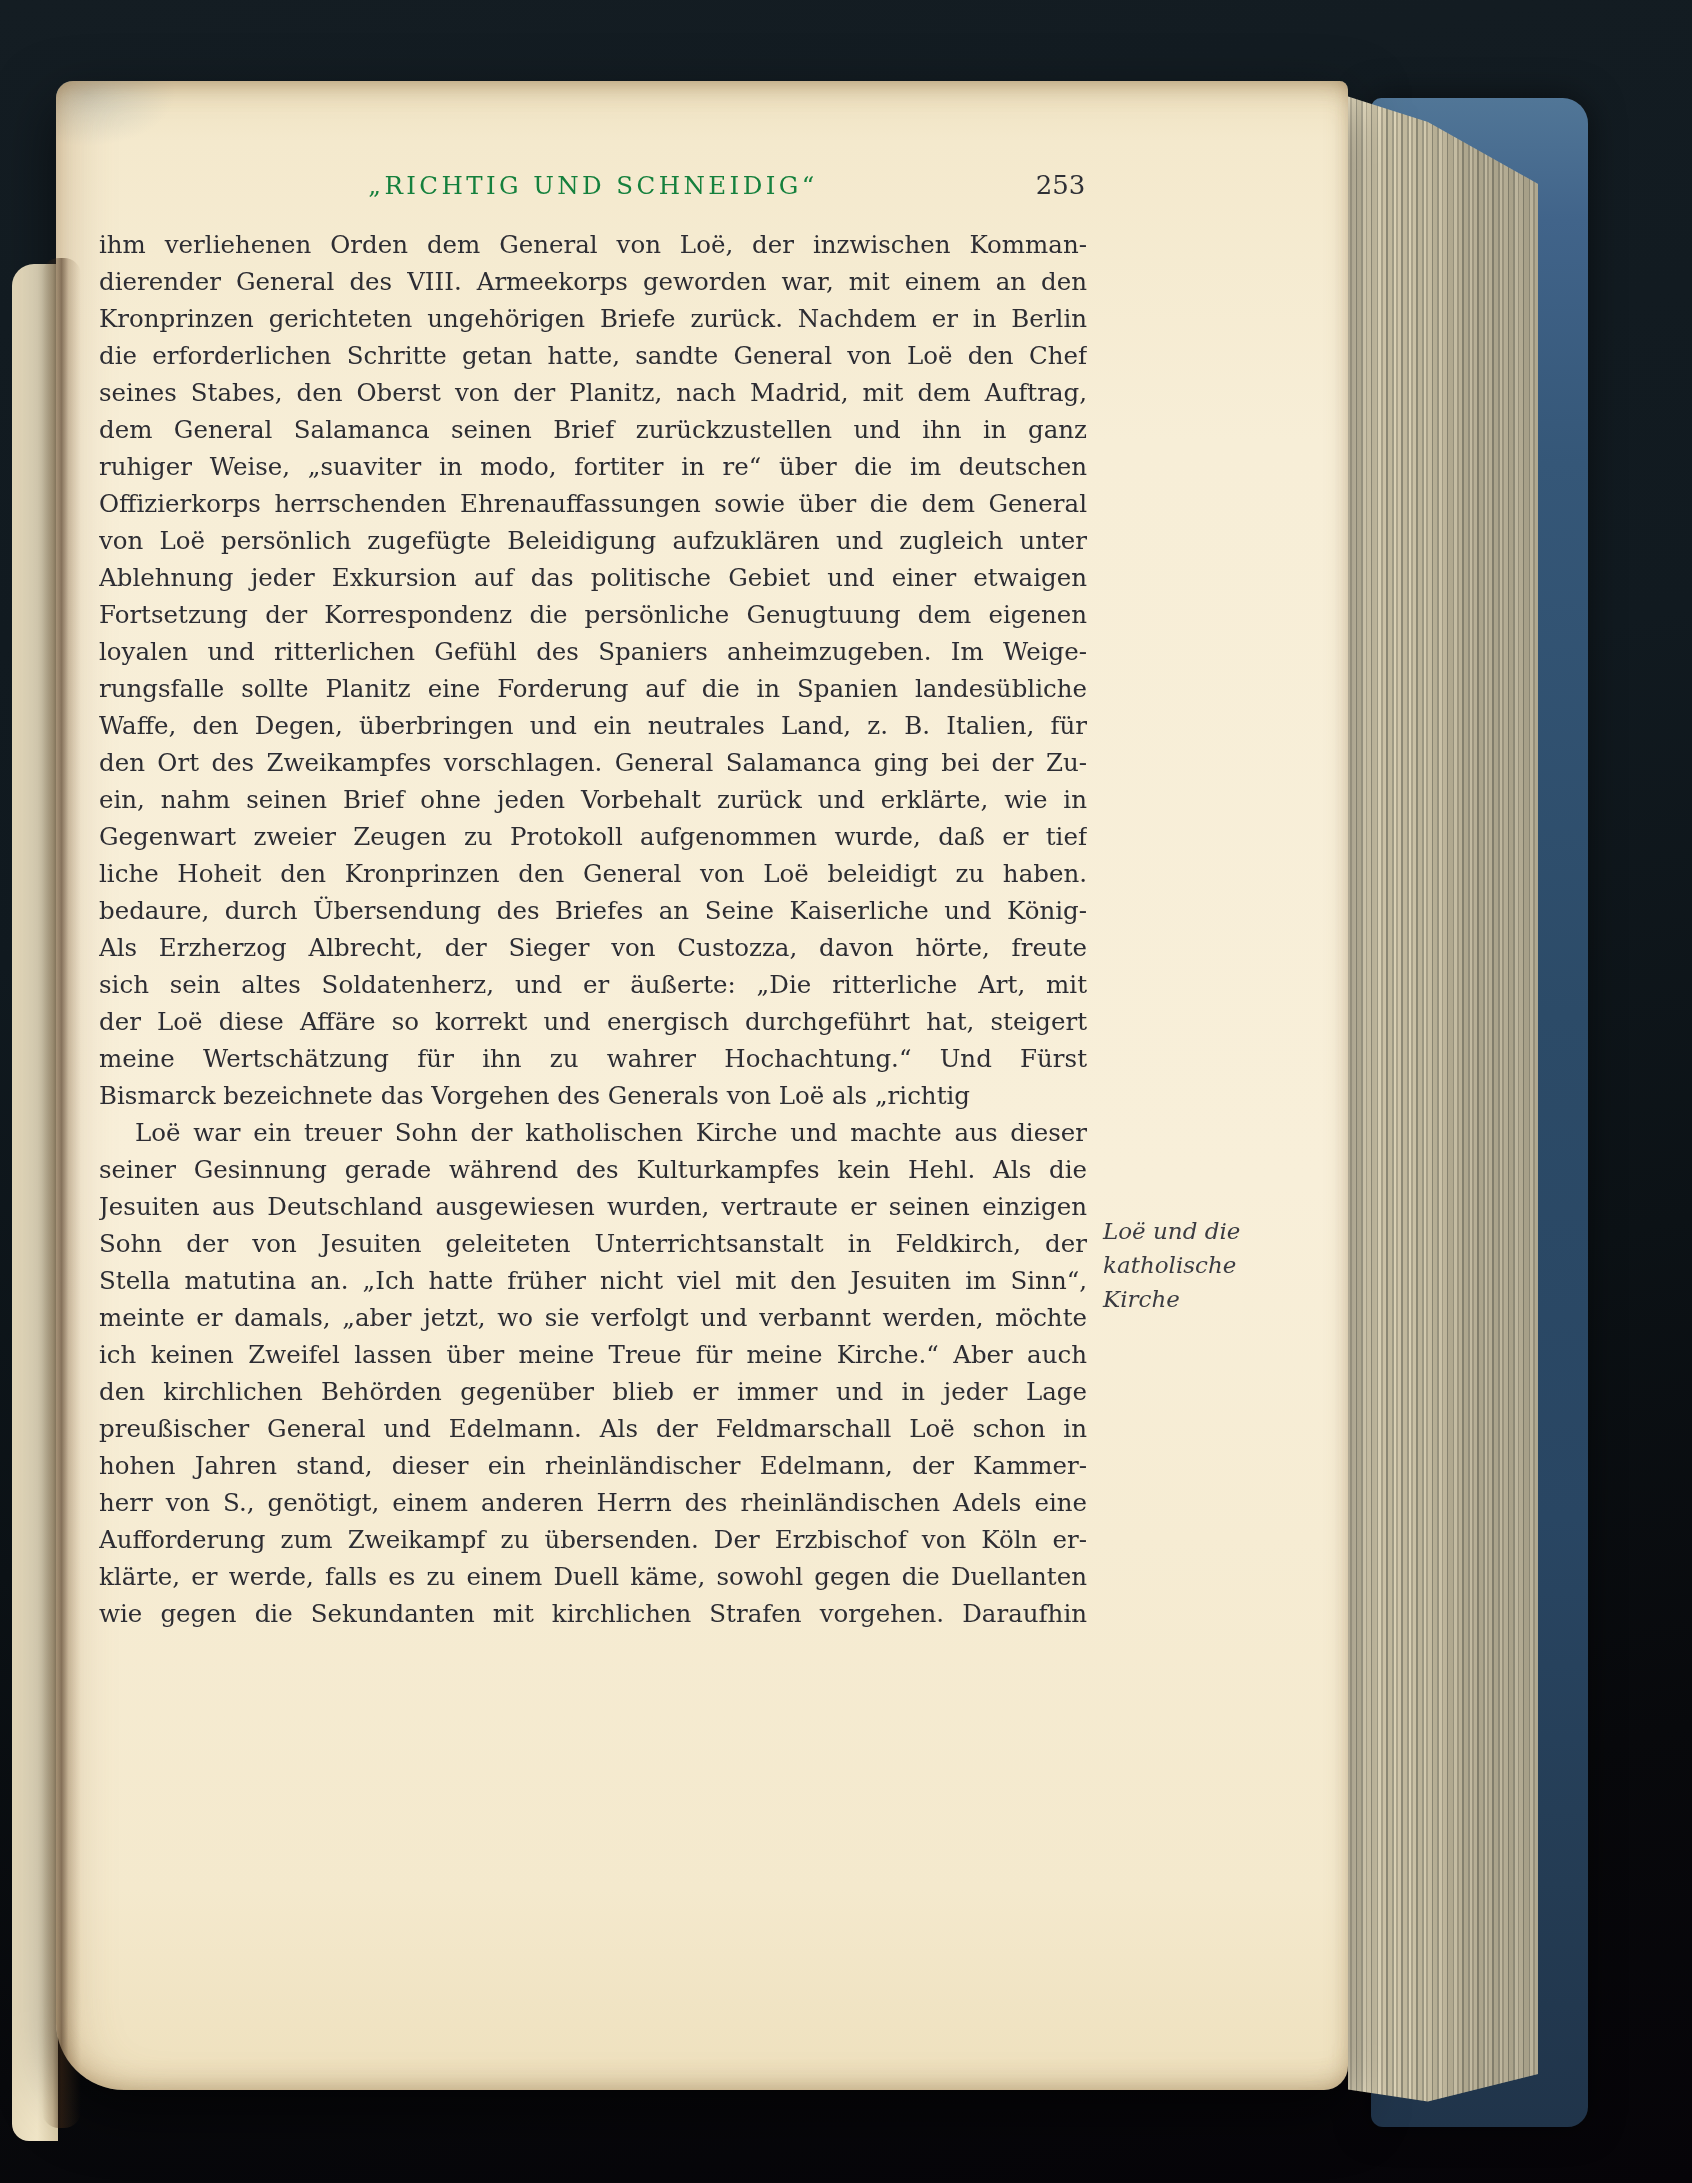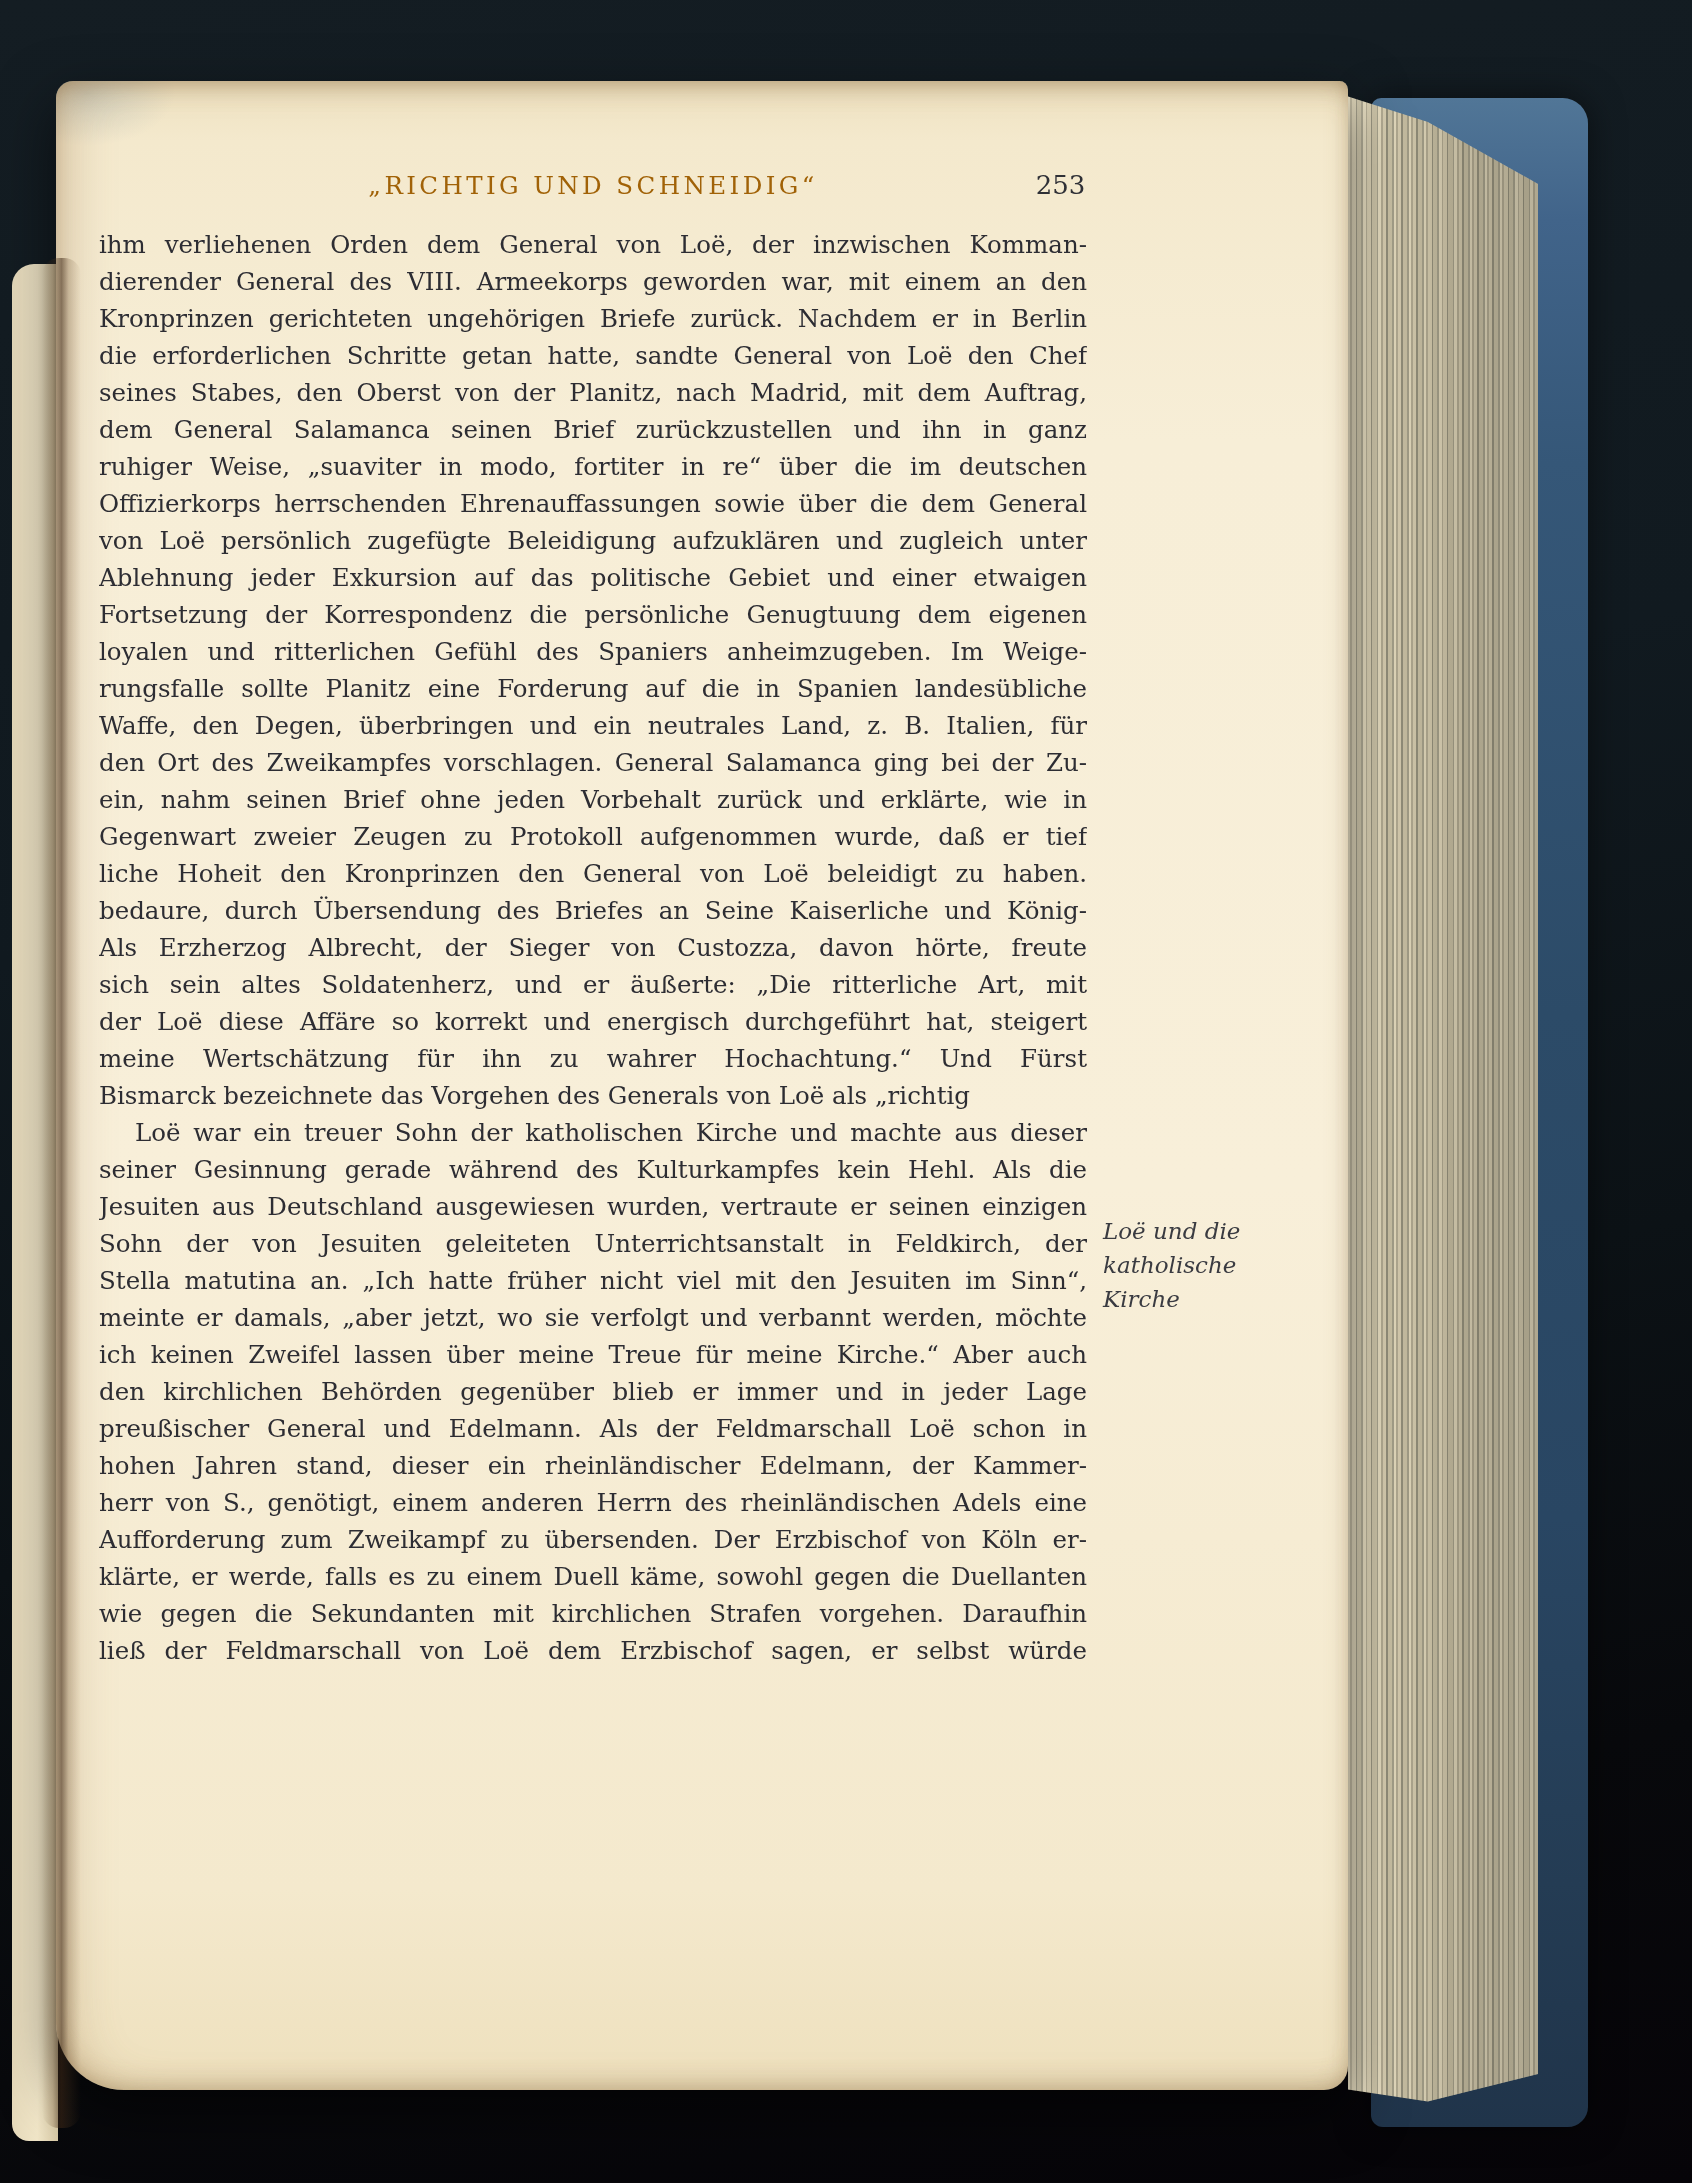--- a/index.html
+++ b/index.html
@@ -45,21 +45,21 @@
   }
   
   .gutter{
     position:absolute;left:42px;top:258px;width:39px;height:1870px;
     background:linear-gradient(90deg,rgba(90,60,30,0) 0%,rgba(95,62,32,.20) 28%,rgba(62,40,22,.55) 50%,rgba(95,65,35,.22) 68%,rgba(95,65,35,0) 100%);
     border-radius:17px;
   }
   .content{position:absolute;left:99px;top:166px;width:988px;}
   .header-row{position:relative;height:39px;}
   .header-title{
-    text-align:center;font-size:24.5px;letter-spacing:3.4px;color:#a16207;
+    text-align:center;font-size:24.5px;letter-spacing:3.4px;color:#15803d;
     line-height:39px;white-space:nowrap;
   }
   .page-num{
     position:absolute;right:1.7px;top:0;font-size:26px;color:#2f3036;line-height:39px;text-align:right;
   }
   .body-text{margin-top:21px;color:#2d2d33;}
   .line{
     font-size:24.5px;line-height:37px;height:37px;overflow:hidden;
     text-align:justify;text-align-last:justify;
   }
@@ -120,21 +120,20 @@
         <div class="line">Stella matutina an. „Ich hatte früher nicht viel mit den Jesuiten im Sinn“,</div>
         <div class="line">meinte er damals, „aber jetzt, wo sie verfolgt und verbannt werden, möchte</div>
         <div class="line">ich keinen Zweifel lassen über meine Treue für meine Kirche.“ Aber auch</div>
         <div class="line">den kirchlichen Behörden gegenüber blieb er immer und in jeder Lage</div>
         <div class="line">preußischer General und Edelmann. Als der Feldmarschall Loë schon in</div>
         <div class="line">hohen Jahren stand, dieser ein rheinländischer Edelmann, der Kammer-</div>
         <div class="line">herr von S., genötigt, einem anderen Herrn des rheinländischen Adels eine</div>
         <div class="line">Aufforderung zum Zweikampf zu übersenden. Der Erzbischof von Köln er-</div>
         <div class="line">klärte, er werde, falls es zu einem Duell käme, sowohl gegen die Duellanten</div>
         <div class="line">wie gegen die Sekundanten mit kirchlichen Strafen vorgehen. Daraufhin</div>
-        <div class="line">ließ der Feldmarschall von Loë dem Erzbischof sagen, er selbst würde</div>
       </div>
   </div>
   <div class="margin-note">
       <div class="note-line">Loë und die</div>
       <div class="note-line">katholische</div>
       <div class="note-line">Kirche</div>
     </div>
 </div>
 
 

